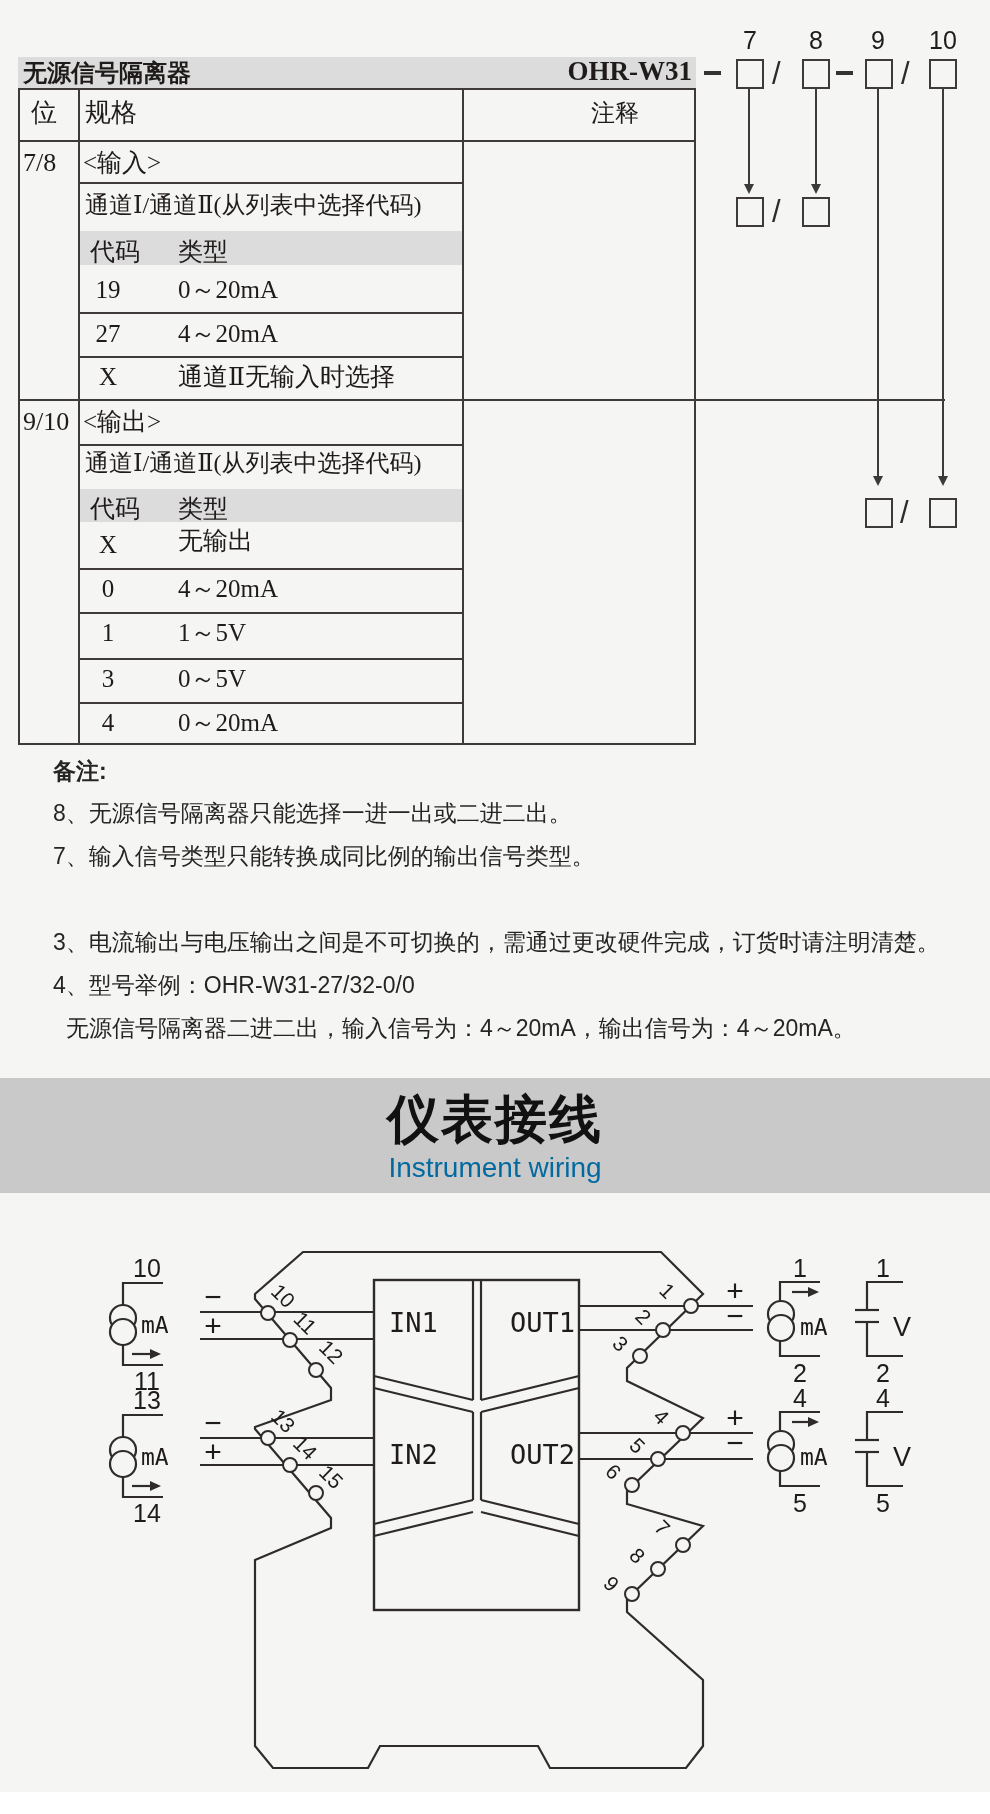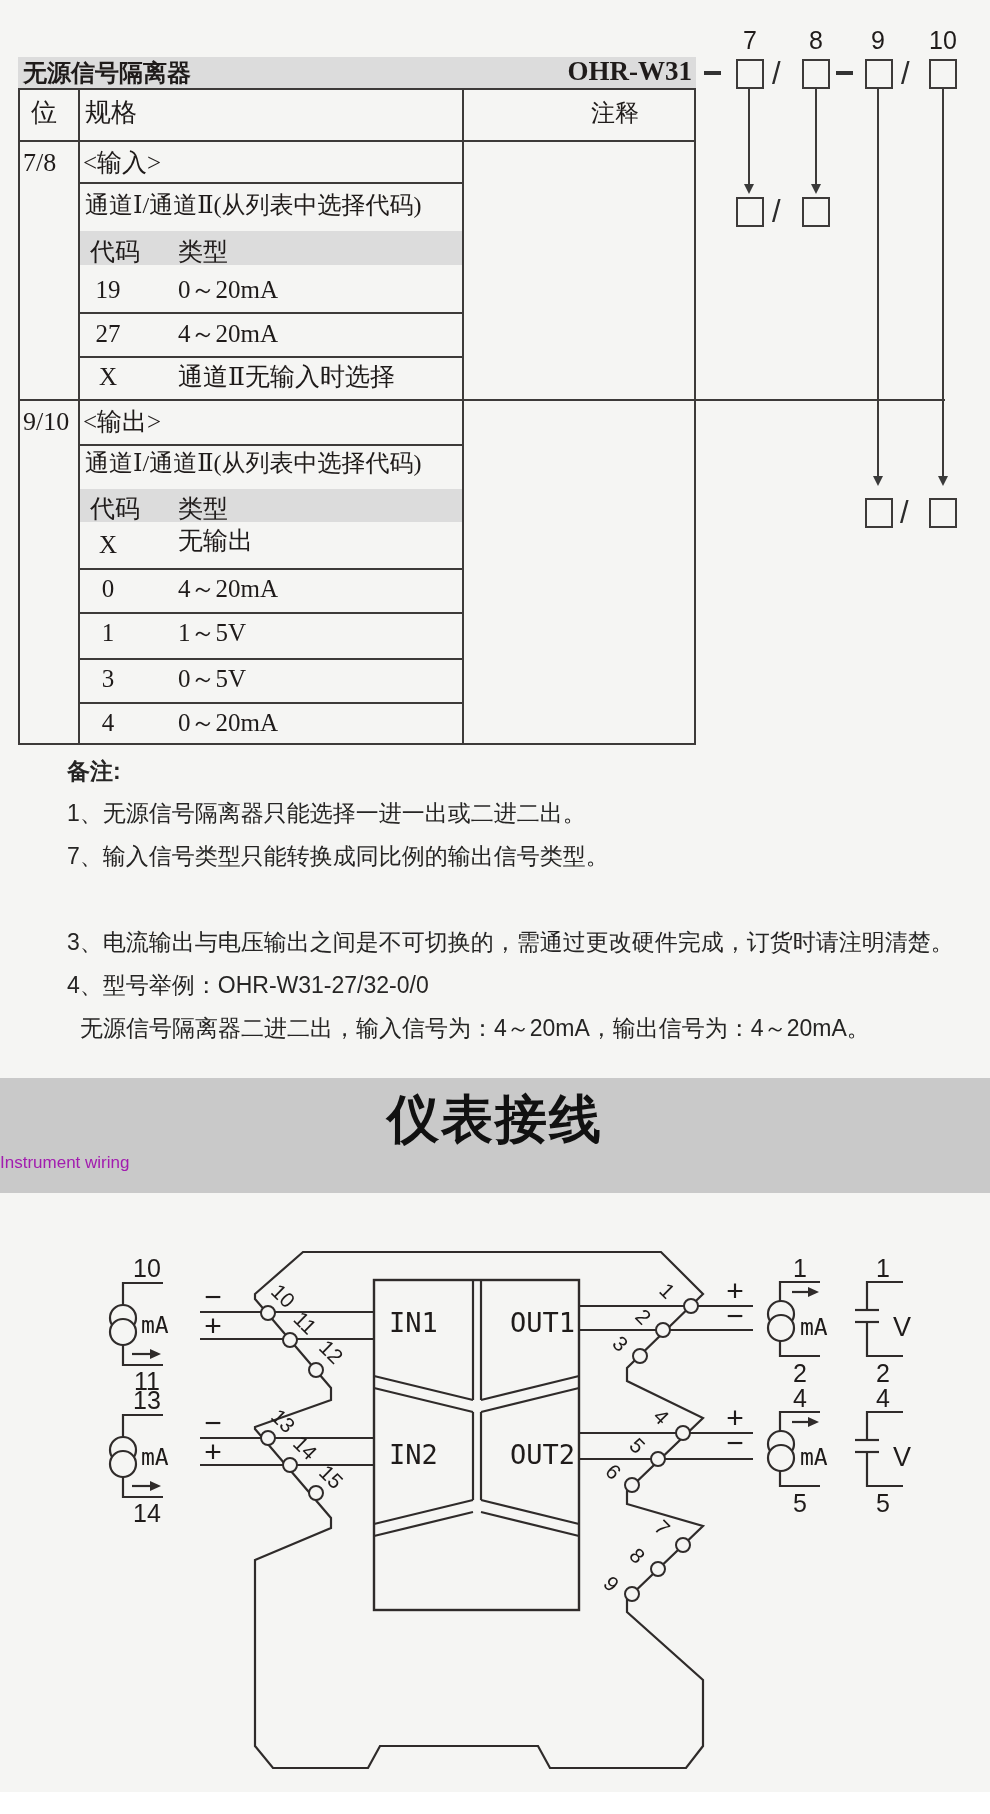--- a/index.html
+++ b/index.html
@@ -14,21 +14,21 @@
   .tn{position:absolute;font-family:"Liberation Sans","DejaVu Sans",sans-serif;font-size:23px;
       line-height:1.25;white-space:nowrap;color:#262524}
   .box{position:absolute;width:28px;height:30px;border:2px solid #3d3a39;box-sizing:border-box}
   .digit{position:absolute;font-size:25px;width:34px;text-align:center;line-height:1}
   .slash{position:absolute;font-size:31px;line-height:1;color:#2c2c2c}
   .dash{position:absolute;width:17px;height:4px;background:#333}
   .ah{position:absolute;width:0;height:0;border-left:5.5px solid transparent;
       border-right:5.5px solid transparent;border-top:10px solid #3a3a3a}
   .band-title{position:absolute;width:100%;text-align:center;font-weight:bold;
       font-size:52px;letter-spacing:2px;line-height:1;color:#111}
-  .band-sub{position:absolute;width:100%;font-size:17px;line-height:1;color:#a21caf}
+  .band-sub{position:absolute;width:100%;text-align:center;font-size:28px;line-height:1;color:#0369a1}
   svg text{font-family:"DejaVu Sans Mono","Liberation Mono",monospace}
   svg .lbl{font-family:"Liberation Sans","DejaVu Sans",sans-serif}
 </style>
 </head>
 <body>
 
 <div id="page">
 
   <div class="abs" style="left:0;top:0;width:972px;height:760px">
 
@@ -114,23 +114,23 @@
 
     <div class="vl" style="left:877px;top:89px;height:387px"></div>
     <div class="vl" style="left:942px;top:89px;height:387px"></div>
     <div class="ah" style="left:872.5px;top:476px"></div>
     <div class="ah" style="left:937.5px;top:476px"></div>
     <div class="box" style="left:865px;top:498px"></div>
     <div class="slash" style="left:900px;top:497px">/</div>
     <div class="box" style="left:929px;top:498px"></div>
   </div>
 
-  <div class="abs" style="left:17px;top:740px;width:870px;height:320px">
+  <div class="abs" style="left:3px;top:740px;width:870px;height:320px">
     <div class="tn" style="left:50px;top:17px;font-weight:600">备注:</div>
-    <div class="tn" style="left:50px;top:59px">1、无源信号隔离器只能选择一进一出或二进二出。</div>
+    <div class="tn" style="left:50px;top:59px">8、无源信号隔离器只能选择一进一出或二进二出。</div>
     <div class="tn" style="left:50px;top:102px">7、输入信号类型只能转换成同比例的输出信号类型。</div>
     <div class="tn" style="left:50px;top:188px">3、电流输出与电压输出之间是不可切换的，需通过更改硬件完成，订货时请注明清楚。</div>
     <div class="tn" style="left:50px;top:231px">4、型号举例：OHR-W31-27/32-0/0</div>
     <div class="tn" style="left:63px;top:274px">无源信号隔离器二进二出，输入信号为：4～20mA，输出信号为：4～20mA。</div>
   </div>
 
   <div class="abs" style="left:0;top:1078px;width:990px;height:115px;background:#c9c9c9">
     <div class="band-title" style="top:15px">仪表接线</div>
     <div class="band-sub" style="top:76px">Instrument wiring</div>
   </div>

